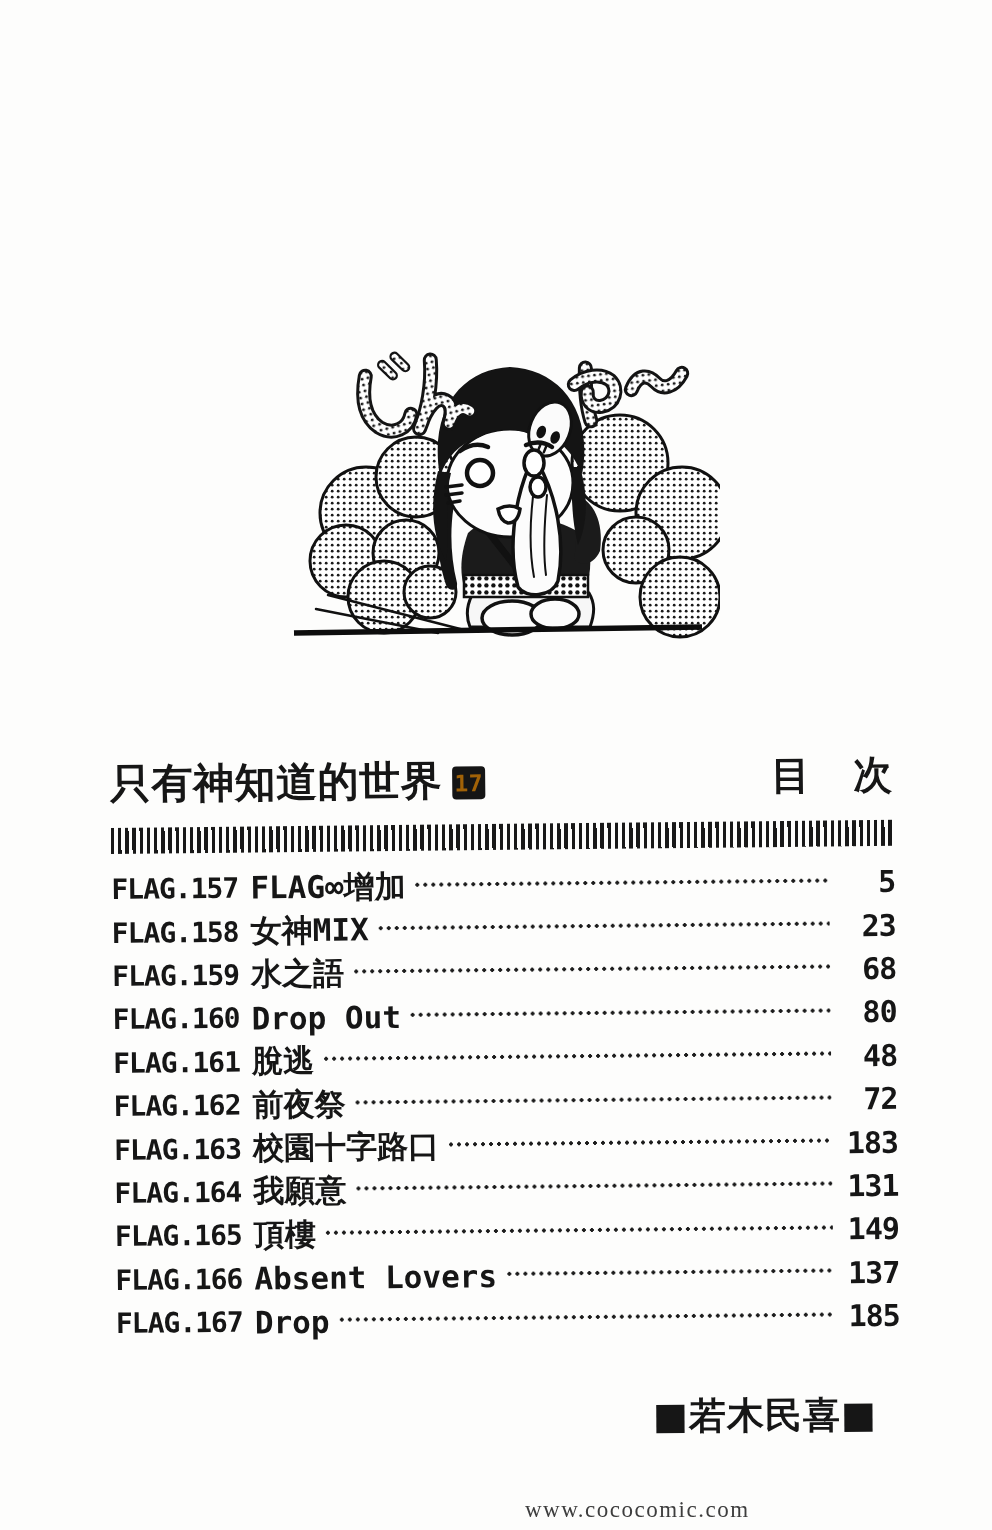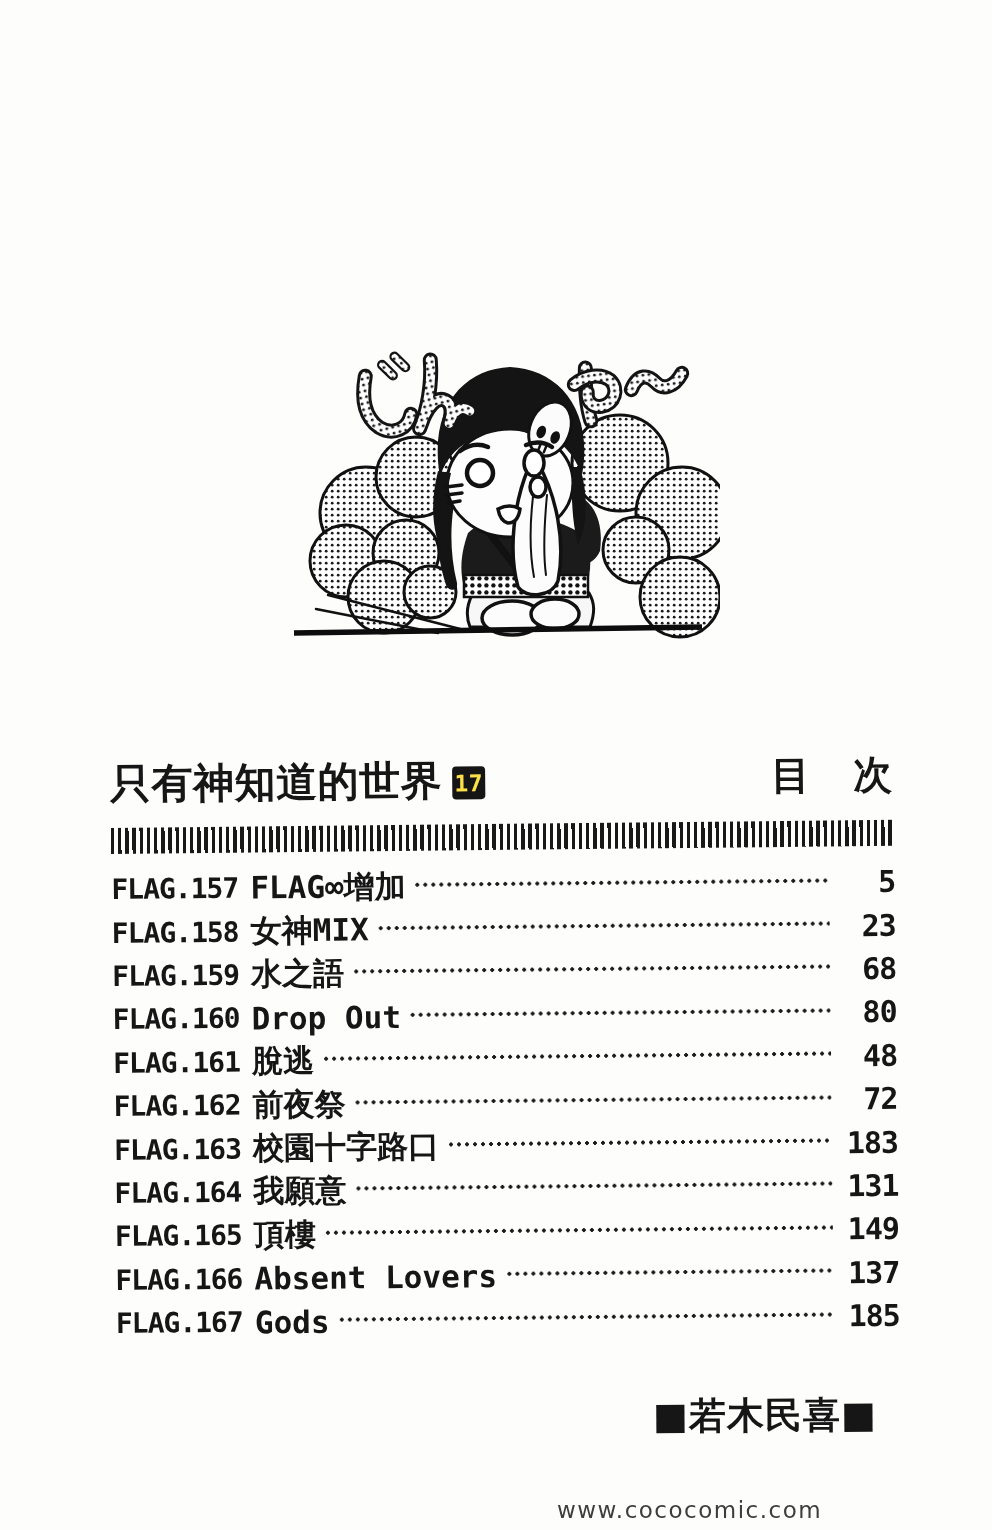--- a/index.html
+++ b/index.html
@@ -30,21 +30,21 @@
     transform:rotate(-0.6deg); transform-origin:left center;
   }
   .toc-header { display:flex; justify-content:space-between; align-items:flex-end; height:56px; }
   .series-title {
     display:flex; align-items:center; gap:10px;
     font-size:41px; font-weight:700; letter-spacing:0.5px; white-space:nowrap;
   }
   .volume-badge {
     display:inline-flex; align-items:center; justify-content:center;
     width:33px; height:33px; margin-top:4px;
-    background:#151515; color:#fde047; border-radius:4px;
+    background:#151515; color:#a16207; border-radius:4px;
     font-family:"DejaVu Sans Mono","Liberation Mono",monospace;
     font-size:23px; font-weight:700;
   }
   .toc-heading { font-size:39px; font-weight:700; letter-spacing:2px; padding-bottom:2px; white-space:nowrap; }
   .divider {
     margin-top:16px; height:26px;
     background:repeating-linear-gradient(90deg,#181818 0 3.4px,transparent 3.4px 7.2px);
   }
   .rows { margin-top:14px; list-style:none; }
   .row { display:flex; align-items:center; height:43.4px; }
@@ -67,22 +67,22 @@
     font-size:30px; font-weight:700; letter-spacing:-1px;
   }
 
   
   .author-credit {
     position:absolute; top:1391px; right:115px;
     font-size:37px; font-weight:700; letter-spacing:1px; white-space:nowrap;
     transform:rotate(-0.4deg);
   }
   .watermark {
-    position:absolute; top:1497px; left:537px;
-    font-size:23px; color:#3d3d3d; letter-spacing:1.5px; white-space:nowrap;
+    position:absolute; top:1497px; left:505px;
+    font-size:23px; color:#3d3d3d; letter-spacing:1.5px; white-space:nowrap;font-family:Liberation Serif, serif;
   }
 </style>
 </head>
 <body>
 
 <div class="page">
 
   <figure class="illustration">
     <svg width="432" height="300" viewBox="0 0 432 300">
       <defs>
@@ -237,21 +237,21 @@
         <span class="pnum">149</span>
       </li>
       <li class="row">
         <span class="flag">FLAG.166</span>
         <span class="ctitle">Absent Lovers</span>
         <span class="leader"></span>
         <span class="pnum">137</span>
       </li>
       <li class="row">
         <span class="flag">FLAG.167</span>
-        <span class="ctitle">Gods</span>
+        <span class="ctitle">Drop</span>
         <span class="leader"></span>
         <span class="pnum">185</span>
       </li>
     </ul>
   </section>
 
   <div class="author-credit">■若木民喜■</div>
   <div class="watermark">www.cococomic.com</div>
 </div>
 

